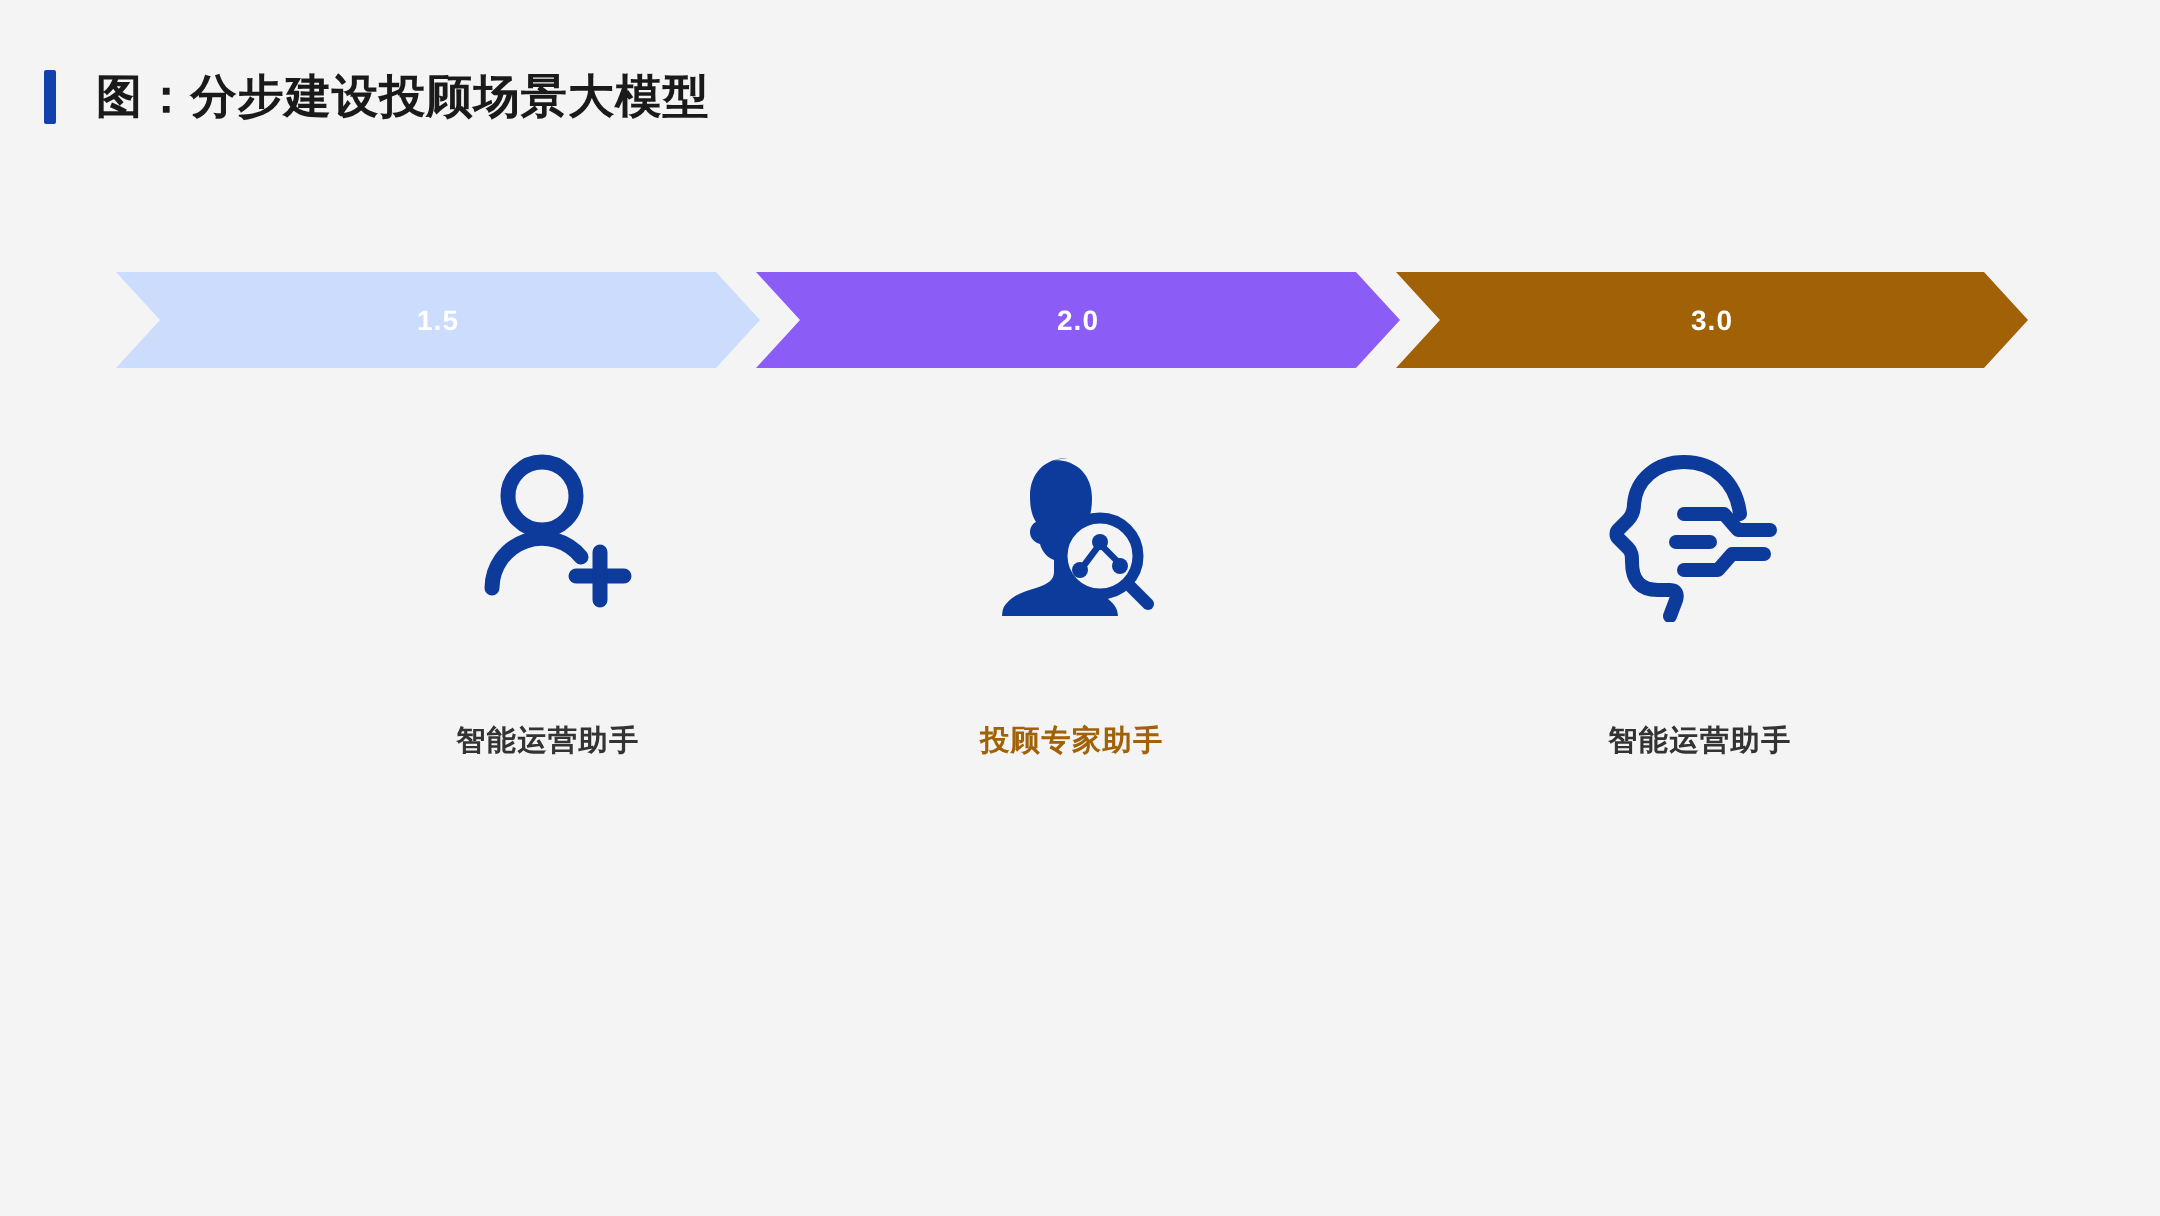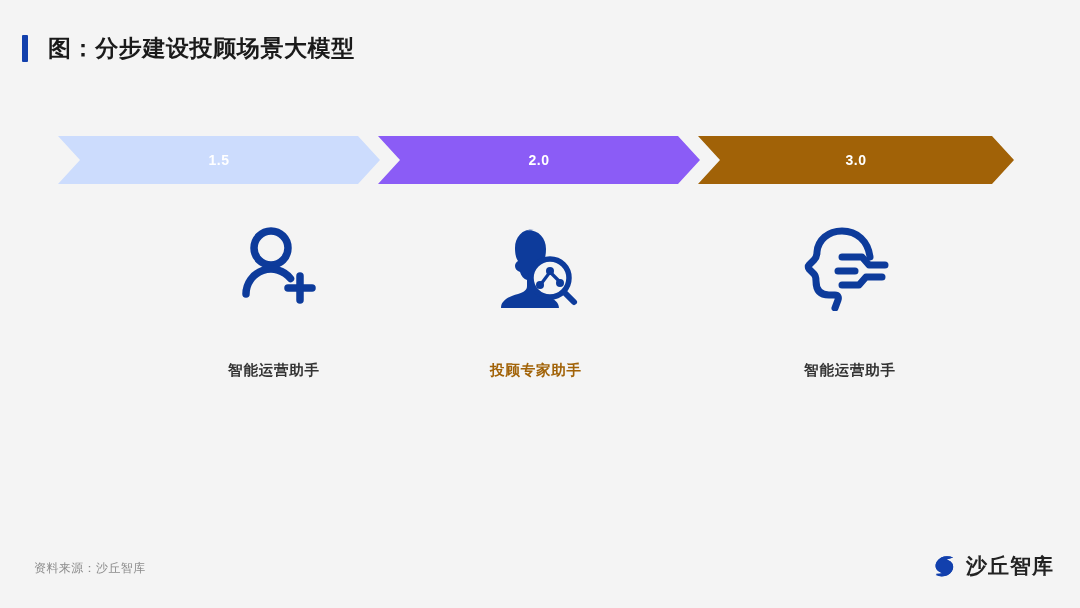--- a/index.html
+++ b/index.html
@@ -237,26 +237,14 @@
             <path d="M34 52 l17 0"></path>
             <path d="M38 66 l17 0 l7 -8 l16 0"></path>
           </g>
         </svg>
       </div>
       <div class="stage-label" style="color: rgb(51, 51, 51);">智能运营助手</div>
     </div>
 
   </div>
 
-  <div class="footer">
-    <div class="footer-source" style="color: rgb(140, 140, 140);">资料来源：沙丘智库</div>
-    <div class="footer-logo">
-      <svg class="logo-mark" viewBox="0 0 40 40" aria-hidden="true">
-        <path d="M31 7 c-9 -4 -20 -2 -25 6 c-4 6 -2 13 4 16 l4 2 l-9 1 c-1 4 0 1 0 1
-                 c8 5 19 3 24 -5 c4 -6 2 -13 -4 -16 l-4 -2 l10 -3 z" fill="#1240ad"></path>
-        <path d="M6 13 c5 -8 16 -10 25 -6 l-10 3 l4 2 c6 3 8 10 4 16 c-5 8 -16 10 -25 6
-                 l10 -3 l-4 -2 c-6 -3 -8 -10 -4 -16 z" fill="#1240ad"></path>
-      </svg>
-      <span class="logo-text">沙丘智库</span>
-    </div>
-  </div>
 
 </div>
 
 </body></html>

